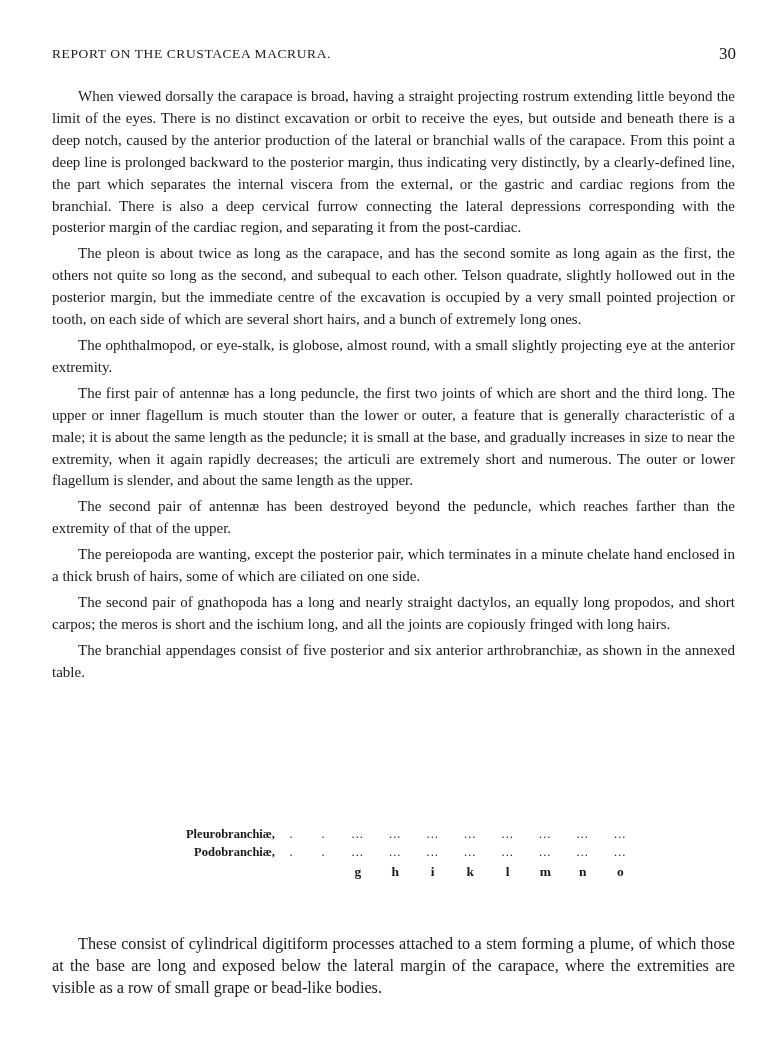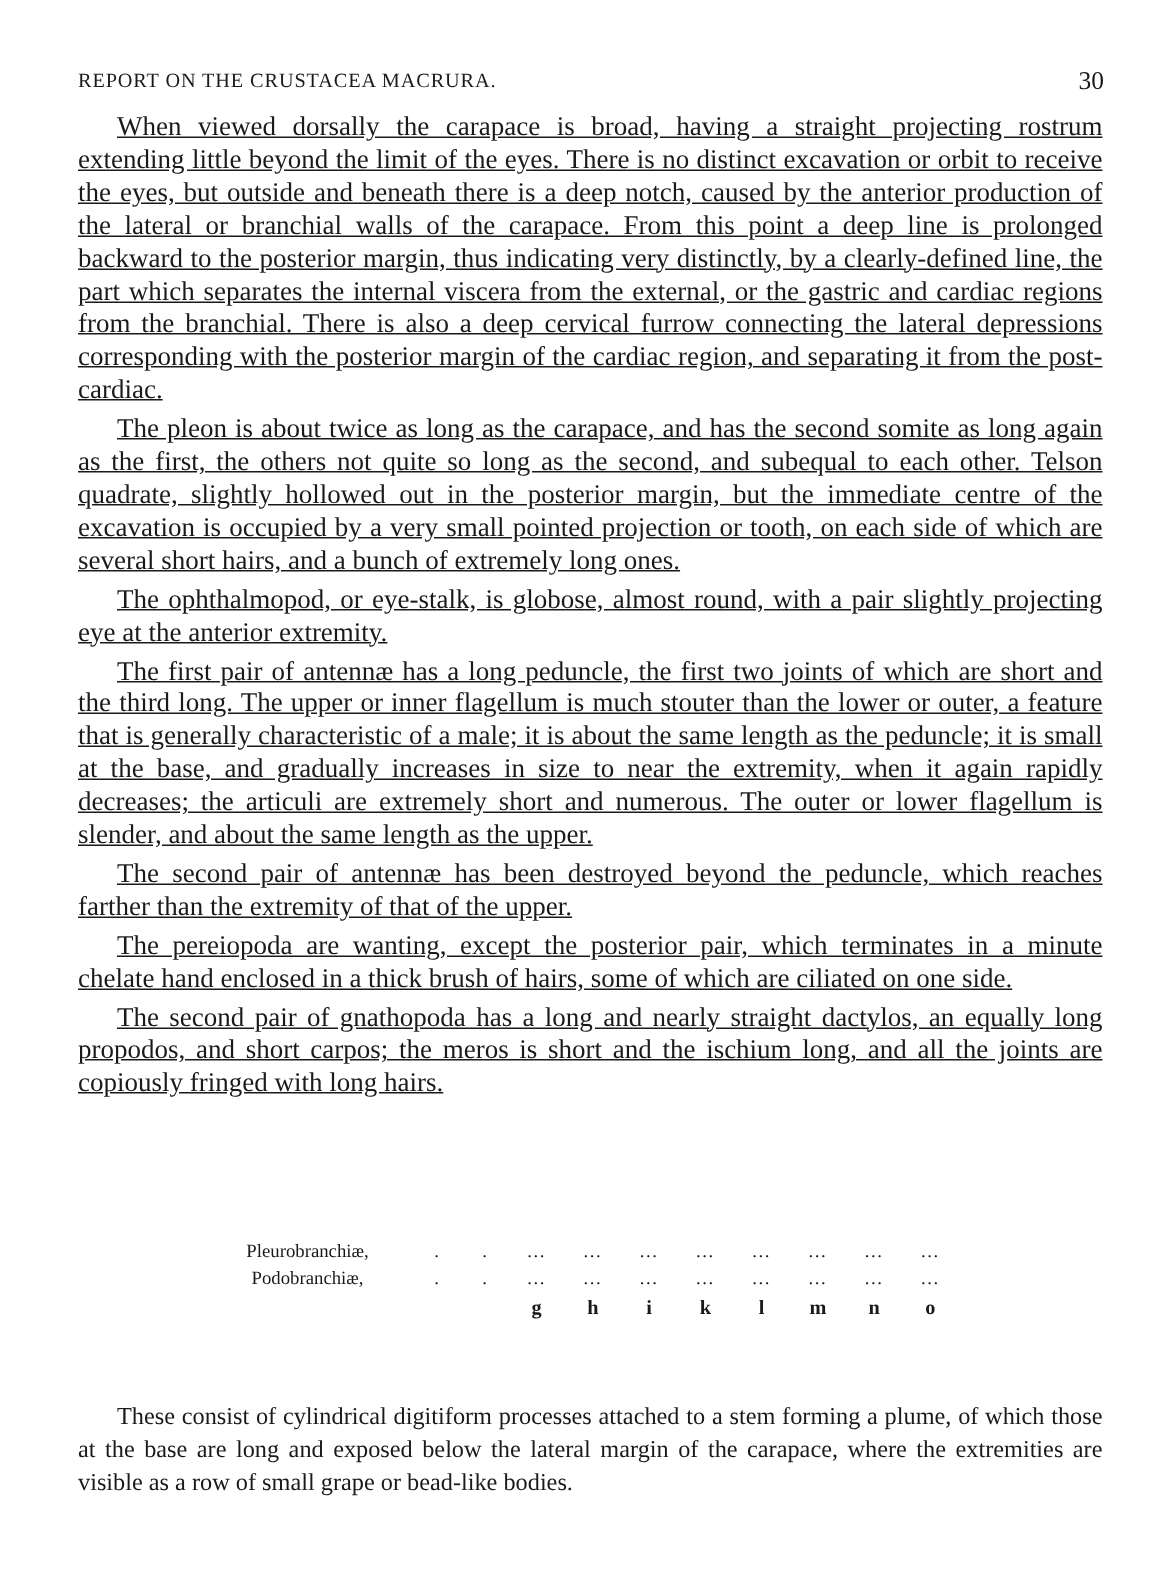--- a/index.html
+++ b/index.html
@@ -31,49 +31,49 @@
     top: 2px;
   }
   .page-number {
     position: absolute;
     right: 0;
     top: 0;
     font-size: 17px;
   }
   .body-text {
     position: absolute;
-    top: 74px;
+    top: 86px;
     left: 52px;
     width: 683px;
-    font-size: 18px;
+    font-size: 15px;
     line-height: 21.9px;
     text-align: justify;
-    text-decoration: underline;
   }
   .body-text p {
     margin: 0 0 4px 0;
     text-indent: 26px;
     hyphens: none;
   }
   .branchial-table {
     position: absolute;
     top: 826px;
     left: 135px;
     border-collapse: collapse;
     font-size: 12.5px;
   }
   .branchial-table td {
     padding: 0;
     height: 17.5px;
     vertical-align: middle;
   }
   .branchial-table td.row-label {
     width: 140px;
-    text-align: center;
+    text-align: right;
     white-space: nowrap;
+    font-weight: bold;
   }
   .branchial-table td.leader {
     width: 32px;
     text-align: center;
   }
   .branchial-table td.cell {
     width: 37.5px;
     text-align: center;
     font-weight: bold;
   }
@@ -104,25 +104,26 @@
 <body>
 
 <div class="running-head">
   <span class="running-title">REPORT ON THE CRUSTACEA MACRURA.</span>
   <span class="page-number">30</span>
 </div>
 
 <div class="body-text">
   <p>When viewed dorsally the carapace is broad, having a straight projecting rostrum extending little beyond the limit of the eyes. There is no distinct excavation or orbit to receive the eyes, but outside and beneath there is a deep notch, caused by the anterior production of the lateral or branchial walls of the carapace. From this point a deep line is prolonged backward to the posterior margin, thus indicating very distinctly, by a clearly-defined line, the part which separates the internal viscera from the external, or the gastric and cardiac regions from the branchial. There is also a deep cervical furrow connecting the lateral depressions corresponding with the posterior margin of the cardiac region, and separating it from the post-cardiac.</p>
   <p>The pleon is about twice as long as the carapace, and has the second somite as long again as the first, the others not quite so long as the second, and subequal to each other. Telson quadrate, slightly hollowed out in the posterior margin, but the immediate centre of the excavation is occupied by a very small pointed projection or tooth, on each side of which are several short hairs, and a bunch of extremely long ones.</p>
-  <p>The ophthalmopod, or eye-stalk, is globose, almost round, with a pair slightly projecting eye at the anterior extremity.</p>
+  <p>The ophthalmopod, or eye-stalk, is globose, almost round, with a small slightly projecting eye at the anterior extremity.</p>
   <p>The first pair of antennæ has a long peduncle, the first two joints of which are short and the third long. The upper or inner flagellum is much stouter than the lower or outer, a feature that is generally characteristic of a male; it is about the same length as the peduncle; it is small at the base, and gradually increases in size to near the extremity, when it again rapidly decreases; the articuli are extremely short and numerous. The outer or lower flagellum is slender, and about the same length as the upper.</p>
   <p>The second pair of antennæ has been destroyed beyond the peduncle, which reaches farther than the extremity of that of the upper.</p>
   <p>The pereiopoda are wanting, except the posterior pair, which terminates in a minute chelate hand enclosed in a thick brush of hairs, some of which are ciliated on one side.</p>
   <p>The second pair of gnathopoda has a long and nearly straight dactylos, an equally long propodos, and short carpos; the meros is short and the ischium long, and all the joints are copiously fringed with long hairs.</p>
+  <p>The branchial appendages consist of five posterior and six anterior arthrobranchiæ, as shown in the annexed table.</p>
 </div>
 
 <table class="branchial-table">
   <tbody>
     <tr>
       <td class="row-label">Pleurobranchiæ,</td>
       <td class="leader">.</td>
       <td class="leader">.</td>
       <td class="cell empty">...</td>
       <td class="cell empty">...</td>

